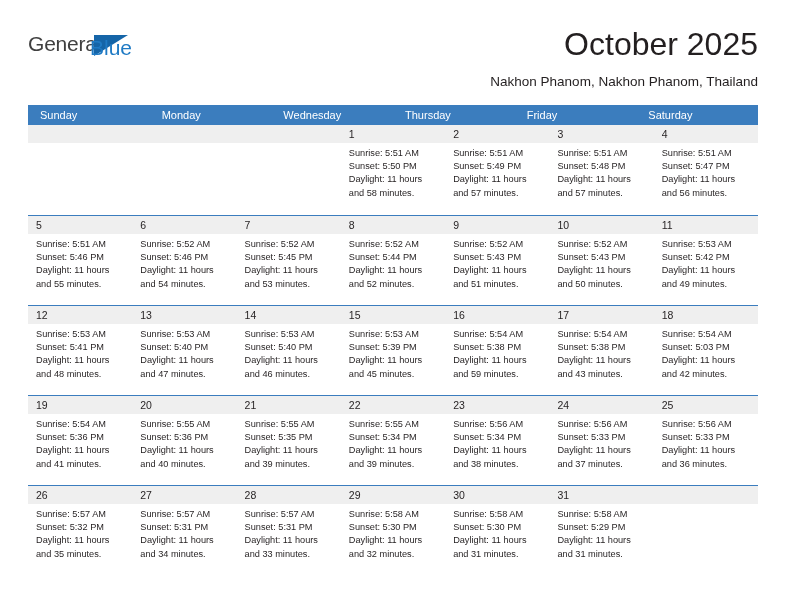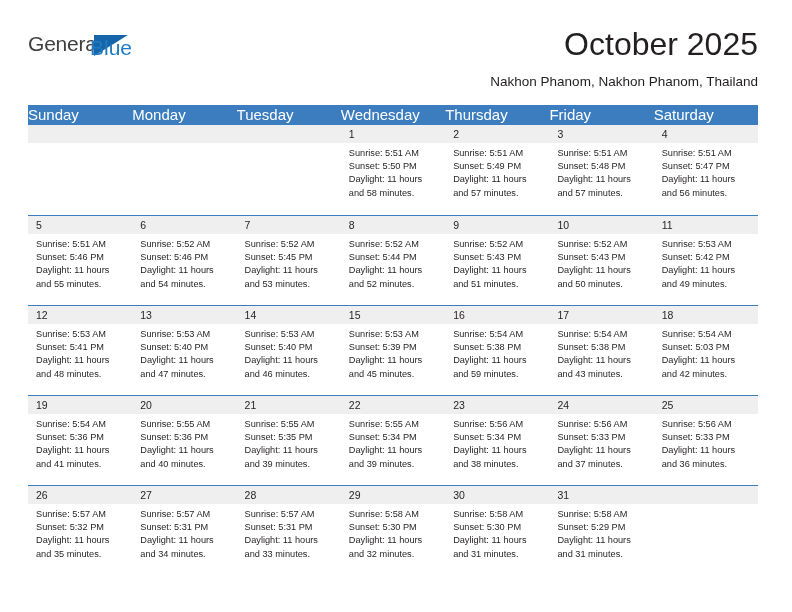--- a/index.html
+++ b/index.html
@@ -91,23 +91,23 @@
     width: 730px;
   }
   .weekday-row {
     display: flex;
     background: #3b7dbe;
     height: 20px;
   }
   .weekday {
     flex: 1 1 0;
     color: #ffffff;
-    font-size: 15px;
+    font-size: 11px;
     line-height: 20px;
-    padding-left: 0;
+    padding-left: 12px;
     box-sizing: border-box;
     white-space: nowrap;
     overflow: hidden;
   }
   .week-row {
     display: flex;
     height: 90px;
     border-top: 1px solid #3b7dbe;
     box-sizing: border-box;
   }
@@ -156,21 +156,20 @@
     </div>
 
     <div class="title">October 2025</div>
     <div class="subtitle">Nakhon Phanom, Nakhon Phanom, Thailand</div>
   </div>
 
   <div class="calendar">
     <div class="weekday-row" id="weekday-row">
         <div class="weekday">Sunday</div>
         <div class="weekday">Monday</div>
-        <div class="weekday">Tuesday</div>
         <div class="weekday">Wednesday</div>
         <div class="weekday">Thursday</div>
         <div class="weekday">Friday</div>
         <div class="weekday">Saturday</div>
       </div>
     <div id="weeks-container">
         <div class="week-row first">
           <div class="day-cell empty">
             <div class="day-num-band"></div>
             <div class="day-body"></div>

